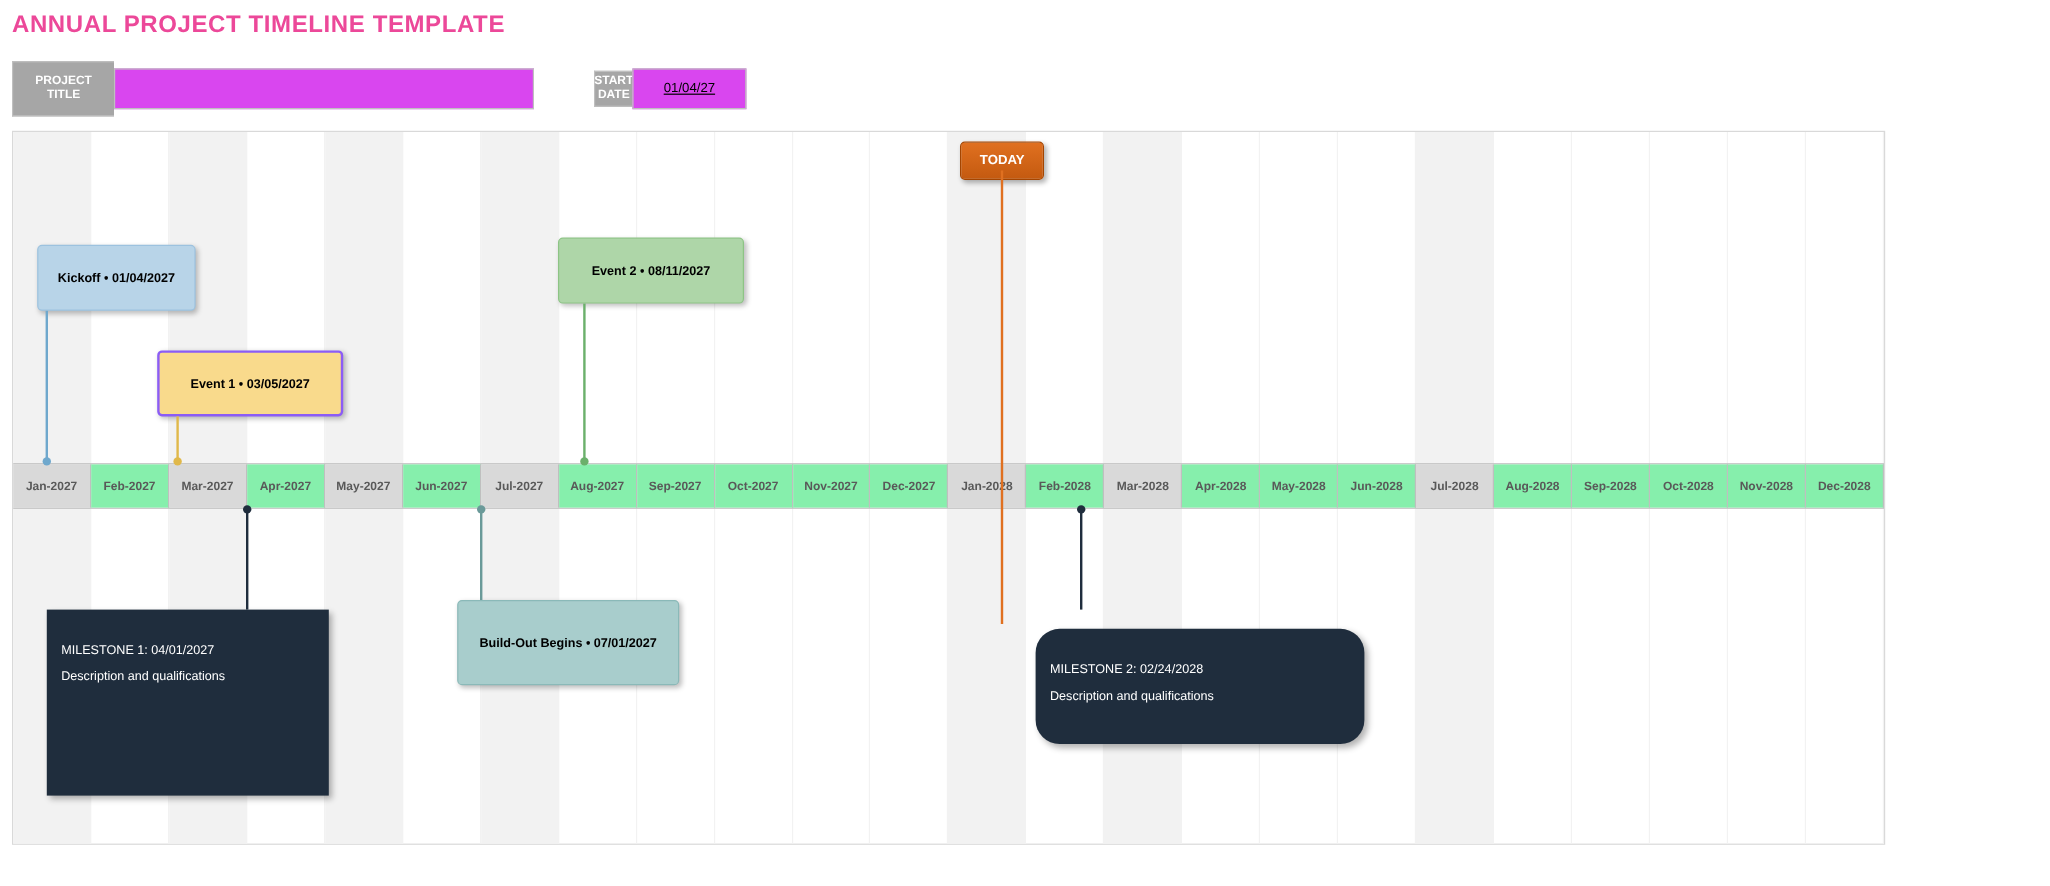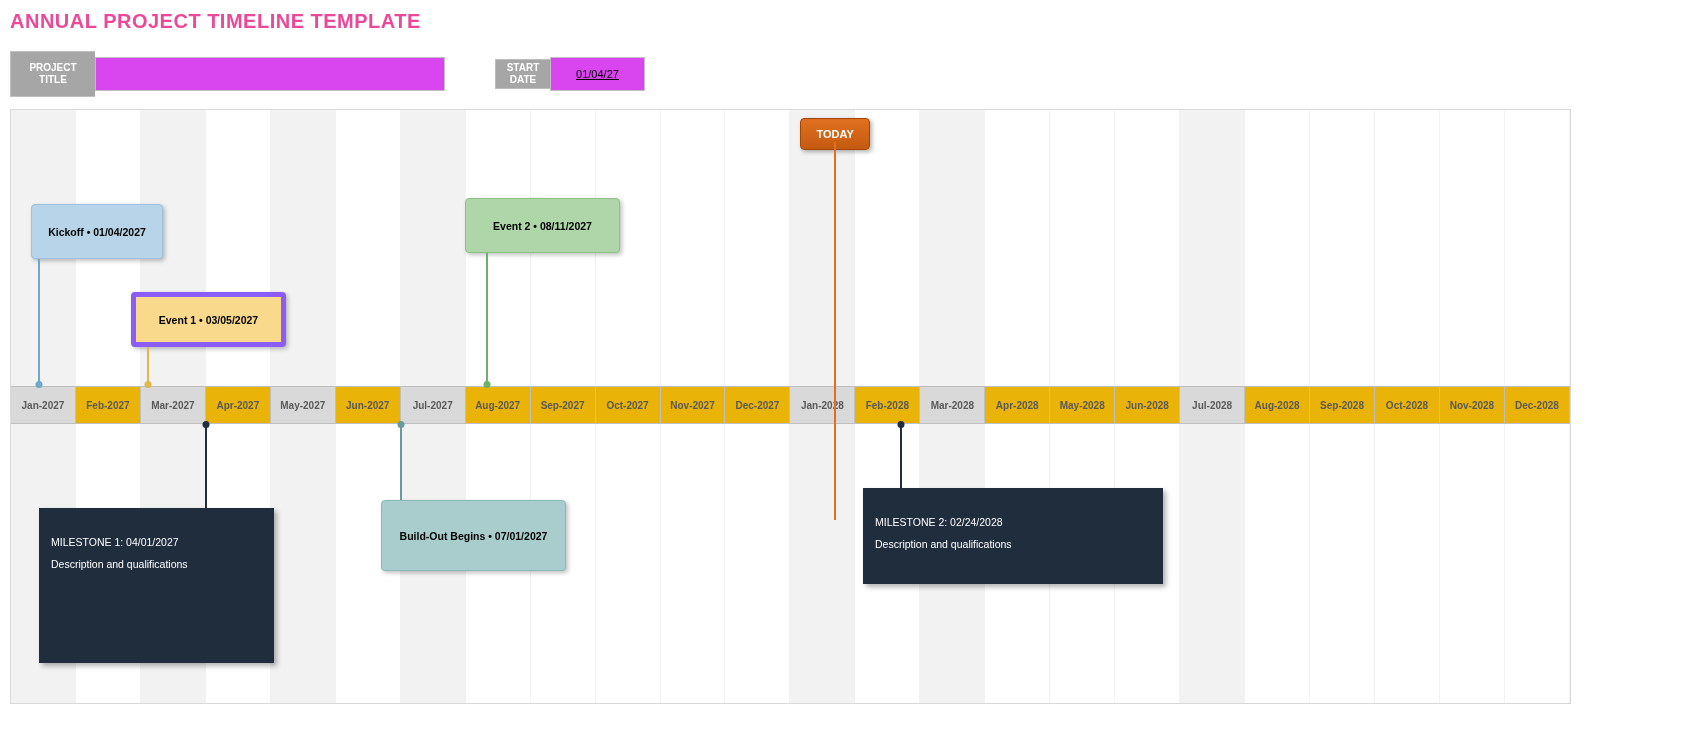--- a/index.html
+++ b/index.html
@@ -2,36 +2,36 @@
 <html><head>
 <meta charset="utf-8">
 <style>
 * { box-sizing: border-box; margin: 0; padding: 0; }
 body { font-family: Arial, Helvetica, sans-serif; background: #fff; padding: 10px; }
 .title { font-size: 20px; font-weight: bold; color: #ec4899; letter-spacing: 0.5px; margin-bottom: 18px; }
 .header-row { display: flex; gap: 50px; margin-bottom: 12px; align-items: stretch; }
 .field-group { display: flex; align-items: center; }
 .field-label { background: #a6a6a6; color: #fff; font-size: 10px; font-weight: bold; padding: 10px 10px; text-align: center; line-height: 1.2; border: 1px solid #bfbfbf; border-right: none; }
 .field-label.narrow { width: 85px; }
-.field-label.stacked { display: flex; flex-direction: column; align-items: center; justify-content: center; width: 55px; padding: 2px 6px; }
+.field-label.stacked { display: flex; flex-direction: column; align-items: center; justify-content: center; width: 32px; padding: 2px 6px; }
 .field-input { border: 1px solid #bfbfbf; background: #d946ef; height: 100%; font-size: 11px; padding: 16px 8px; text-align: center; text-decoration: underline; }
 .pt-input { width: 350px; height: 24px; }
 .sd-input { width: 95px; height: 24px; }
 .timeline-wrap { position: relative; border: 1px solid #d9d9d9; width: 1561px; height: 595px; }
 .grid-cols { position: absolute; top: 0; left: 0; right: 0; bottom: 0; display: flex; }
 .grid-col { flex: 1; border-right: 1px solid #f2f2f2; }
 .grid-col.shade { background: #f2f2f2; }
 .month-row { position: absolute; left: 0; right: 0; top: 276px; height: 38px; display: flex; border-top: 1px solid #bfbfbf; border-bottom: 1px solid #bfbfbf; }
-.month-cell { flex: 1; border-right: 1px solid #bfbfbf; display: flex; align-items: center; justify-content: center; font-size: 10px; font-weight: bold; color: #595959; background: #eab308; }
+.month-cell { flex: 1; border-right: 1px solid #bfbfbf; display: flex; align-items: center; justify-content: center; font-size: 10px; font-weight: bold; color: #595959; background: #86efac; }
 .month-cell.shade { background: #d9d9d9; }
 .today-marker { position: absolute; top: 8px; width: 70px; height: 32px; background: linear-gradient(#e07020, #c45a10); border: 1px solid #a54500; border-radius: 4px; color: #fff; font-weight: bold; font-size: 11px; display: flex; align-items: center; justify-content: center; box-shadow: 2px 2px 4px rgba(0,0,0,0.3); transform: translateX(-50%); }
 .today-line { position: absolute; width: 2px; background: #e07020; top: 32px; height: 378px; transform: translateX(-50%); }
 .event-box { position: absolute; border-radius: 4px; font-size: 10.5px; font-weight: bold; display: flex; align-items: center; justify-content: center; box-shadow: 2px 2px 4px rgba(0,0,0,0.25); padding: 4px 8px; text-align: center; }
 .event-box.blue { background: #b8d4e8; border: 1px solid #9cc2df; }
-.event-box.yellow { background: #f9da8c; border: 5px solid #8b5cf6; }
+.event-box.yellow { background: #f9da8c; border: 2px solid #8b5cf6; }
 .event-box.green { background: #aed6a8; border: 1px solid #8dc485; }
 .event-box.teal { background: #a8cdcc; border: 1px solid #8ab9b8; }
 .milestone-box { position: absolute; background: #1f2d3d; color: #fff; font-size: 10.5px; padding: 10px 12px; box-shadow: 3px 3px 5px rgba(0,0,0,0.3); }
 .milestone-title { font-weight: normal; margin-bottom: 10px; margin-top: 18px; }
 .milestone-desc { font-weight: normal; }
 .connector { position: absolute; }
 .connector .line { position: absolute; width: 2px; left: 50%; transform: translateX(-50%); }
 .connector .dot { position: absolute; width: 7px; height: 7px; border-radius: 50%; left: 50%; transform: translateX(-50%); bottom: -3px; }
 .connector.down .dot { top: -3px; bottom: auto; }
 </style>
@@ -131,21 +131,21 @@
         <div class="dot" style="background: rgb(106, 154, 153);"></div>
       </div>
       <div class="milestone-box" style="left: 28px; top: 398px; width: 235px; height: 155px;">
         <div class="milestone-title">MILESTONE 1: 04/01/2027</div>
         <div class="milestone-desc">Description and qualifications</div>
       </div>
       <div class="connector down" style="left: 195.125px; top: 314px; height: 84px;">
         <div class="line" style="background: rgb(31, 45, 61); height: 84px;"></div>
         <div class="dot" style="background: rgb(31, 45, 61);"></div>
       </div>
-      <div class="milestone-box" style="left: 852px; top: 378px; width: 300px; height: 96px;">
+      <div class="milestone-box" style="left: 852px; top: 414px; width: 274px; height: 96px; border-radius: 20px;">
         <div class="milestone-title">MILESTONE 2: 02/24/2028</div>
         <div class="milestone-desc">Description and qualifications</div>
       </div>
       <div class="connector down" style="left: 889.77px; top: 314px; height: 84px;">
         <div class="line" style="background: rgb(31, 45, 61); height: 84px;"></div>
         <div class="dot" style="background: rgb(31, 45, 61);"></div>
       </div>
     </div>
 </div>
 

